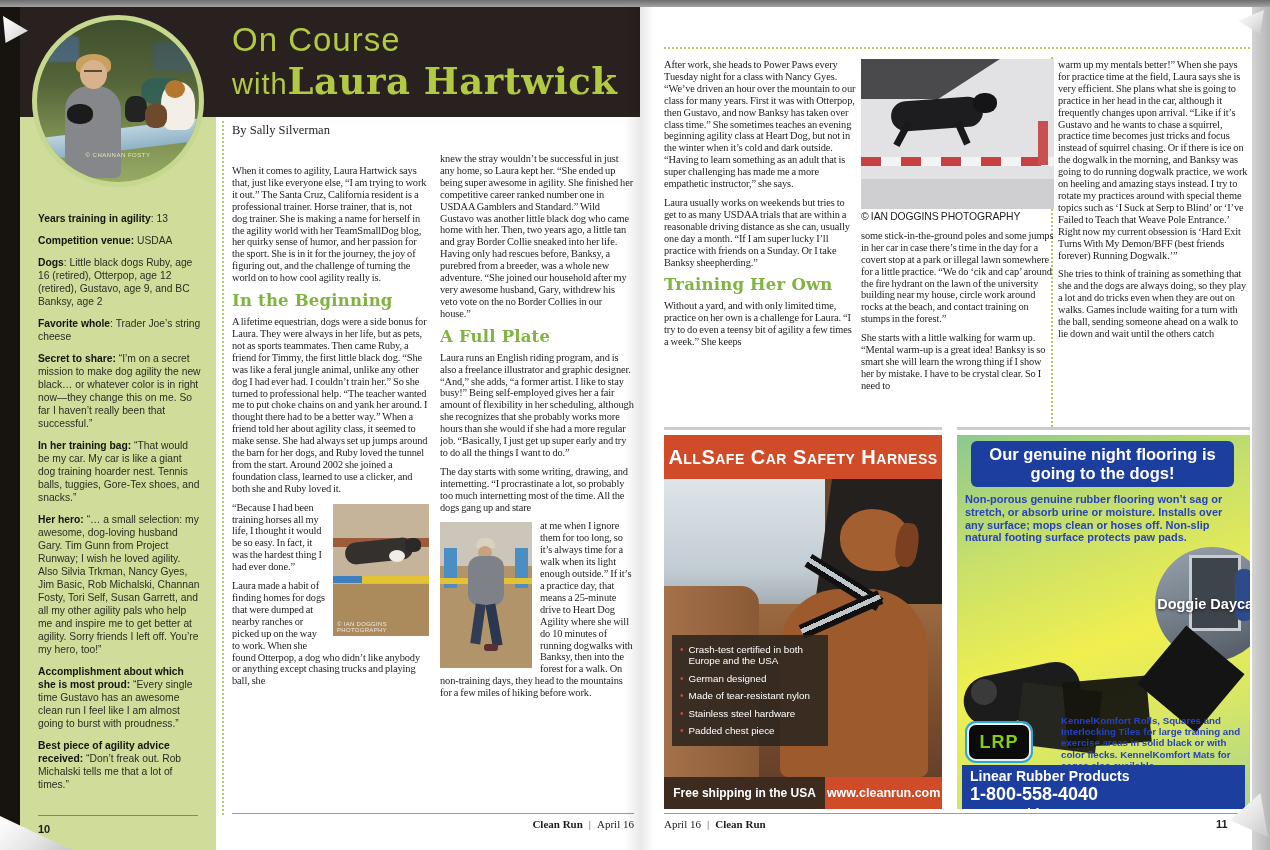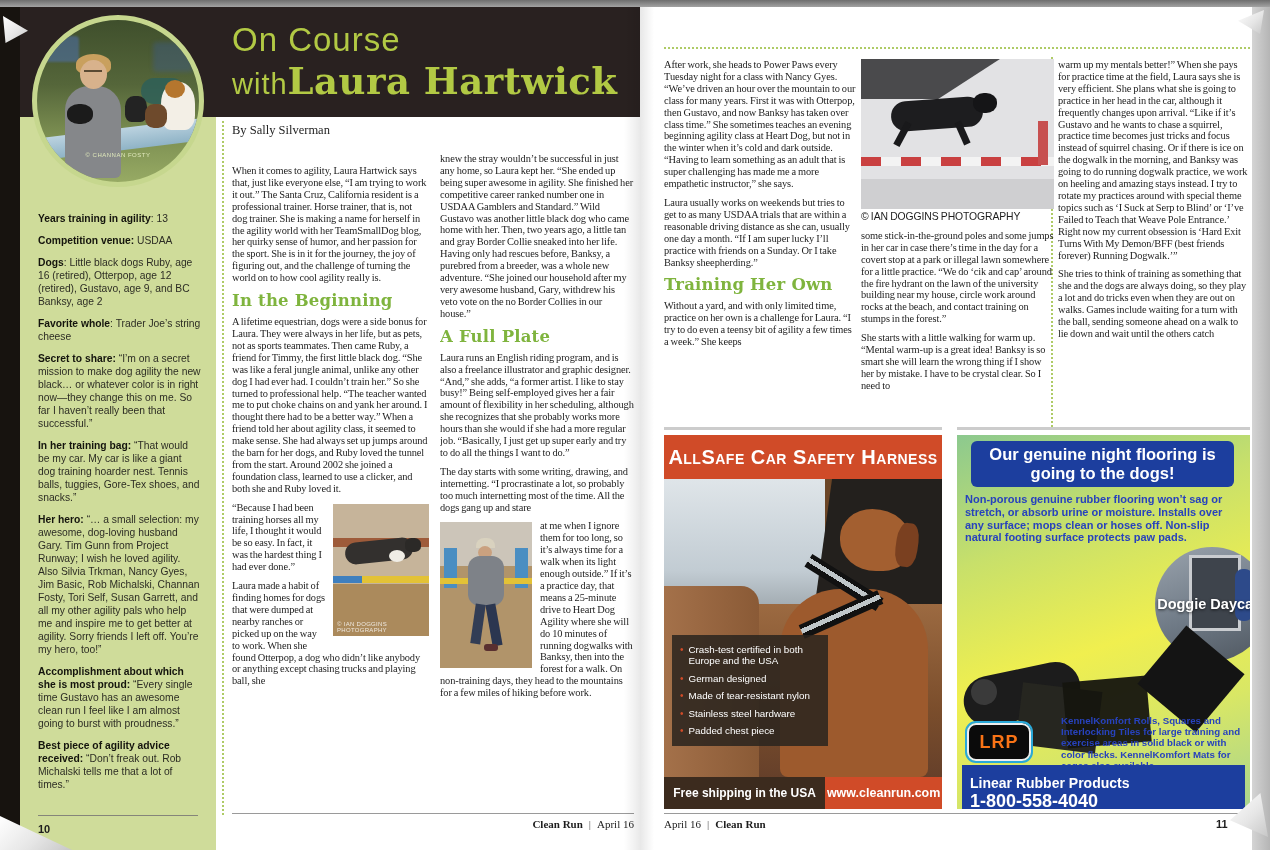--- a/index.html
+++ b/index.html
@@ -165,23 +165,23 @@
   .mat{position:absolute;}
   .mat-roll{left:6px;top:234px;width:118px;height:50px;background:#1c1c1c;border-radius:25px;transform:rotate(-12deg);}
   .mat-rollend{left:14px;top:244px;width:26px;height:26px;background:#3a3a3a;border-radius:50%;transform:rotate(-12deg);}
   .mat-tile1{left:62px;top:252px;width:80px;height:62px;background:#262620;transform:rotate(7deg);}
   .mat-tile2{left:108px;top:244px;width:84px;height:66px;background:#15150f;transform:rotate(-5deg);opacity:.95;}
   .mat-diamond{left:196px;top:206px;width:76px;height:76px;background:#141414;transform:rotate(40deg);}
   .lrp-kk{position:absolute;left:104px;top:280px;width:182px;color:#2742bd;font-family:"Liberation Sans",sans-serif;
           font-weight:bold;font-size:9.7px;line-height:11.2px;}
   .lrp-logo{position:absolute;left:10px;top:288px;width:60px;height:34px;background:#0b0b0b;border:2px solid #eee;
             outline:2px solid #29a8d8;border-radius:9px;display:flex;align-items:center;justify-content:center;
-            color:#f97316;font-family:"Liberation Sans",sans-serif;font-weight:bold;font-size:18px;letter-spacing:1px;}
+            color:#84cc16;font-family:"Liberation Sans",sans-serif;font-weight:bold;font-size:18px;letter-spacing:1px;}
   .lrp-band{position:absolute;left:5px;top:330px;width:283px;height:44px;background:#1c3e9e;box-sizing:border-box;
-            padding:10px 8px;color:#fff;font-family:"Liberation Sans",sans-serif;}
+            padding:3px 8px;color:#fff;font-family:"Liberation Sans",sans-serif;}
   .lrp-band-name{font-weight:bold;font-size:14px;line-height:16px;}
   .lrp-phone{font-weight:bold;font-size:18px;}
   .lrp-web{font-weight:bold;font-size:14px;margin-left:7px;}
 </style>
 </head>
 <body>
 
 <div class="spread">
   <div class="edge-top"></div>
   <div class="edge-left"></div>

